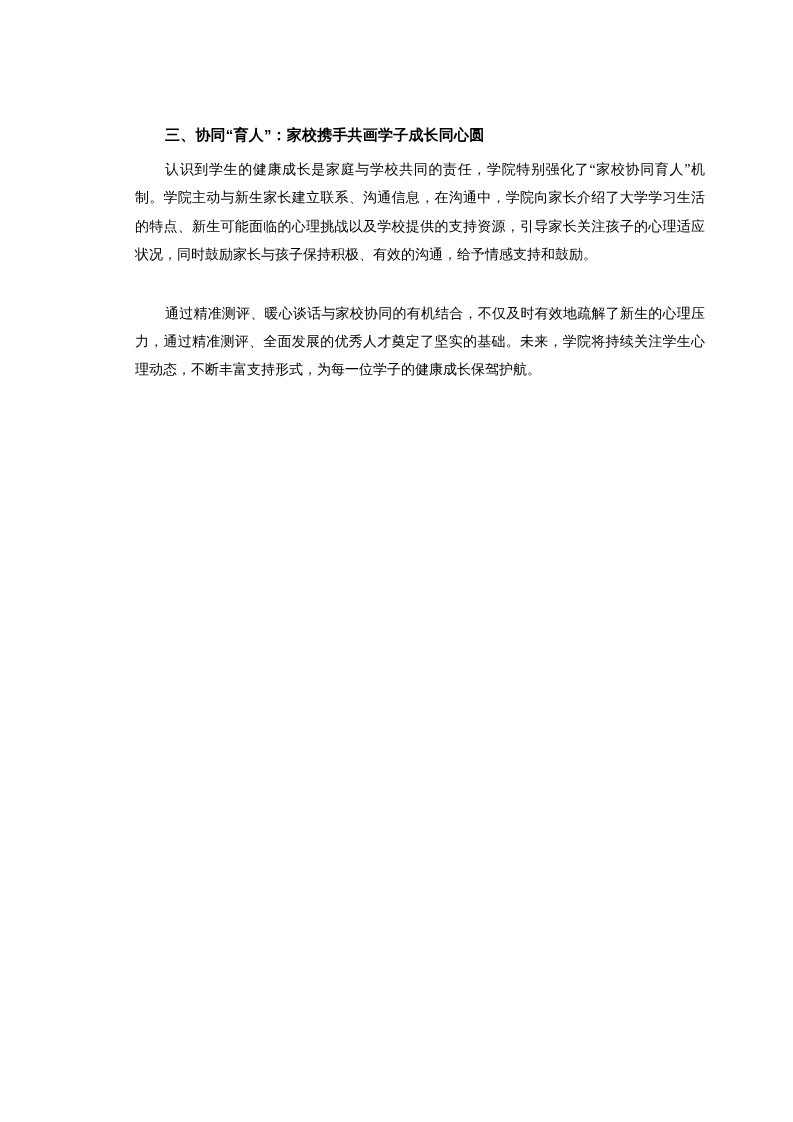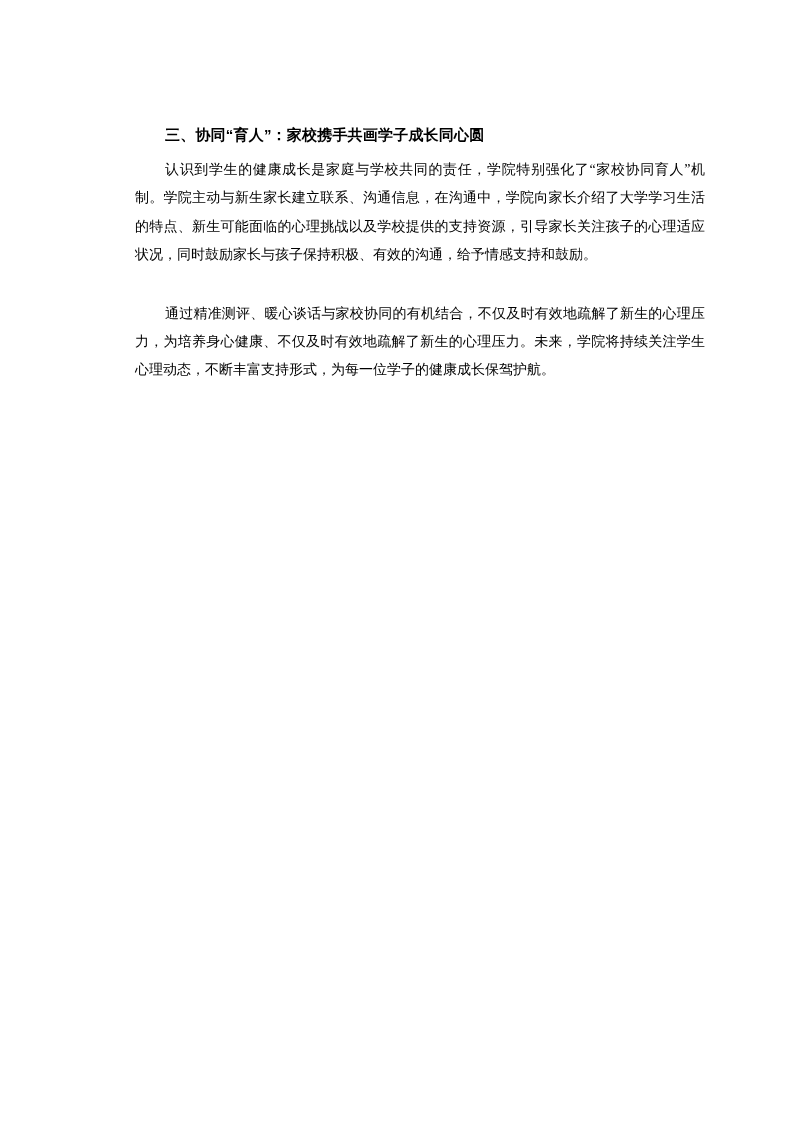--- a/index.html
+++ b/index.html
@@ -50,15 +50,15 @@
     margin-top: 30px;
   }
 </style>
 </head>
 <body>
 
 <div class="page">
   <div class="content">
     <h3 class="heading">三、协同“育人”：家校携手共画学子成长同心圆</h3>
     <p class="para">认识到学生的健康成长是家庭与学校共同的责任，学院特别强化了“家校协同育人”机制。学院主动与新生家长建立联系、沟通信息，在沟通中，学院向家长介绍了大学学习生活的特点、新生可能面临的心理挑战以及学校提供的支持资源，引导家长关注孩子的心理适应状况，同时鼓励家长与孩子保持积极、有效的沟通，给予情感支持和鼓励。</p>
-    <p class="para">通过精准测评、暖心谈话与家校协同的有机结合，不仅及时有效地疏解了新生的心理压力，为培养身心健康、不仅及时有效地疏解了新生的心理压力。未来，学院将持续关注学生心理动态，不断丰富支持形式，为每一位学子的健康成长保驾护航。</p>
+    <p class="para">通过精准测评、暖心谈话与家校协同的有机结合，不仅及时有效地疏解了新生的心理压力，通过精准测评、全面发展的优秀人才奠定了坚实的基础。未来，学院将持续关注学生心理动态，不断丰富支持形式，为每一位学子的健康成长保驾护航。</p>
   </div>
 </div>
 
 </body></html>

